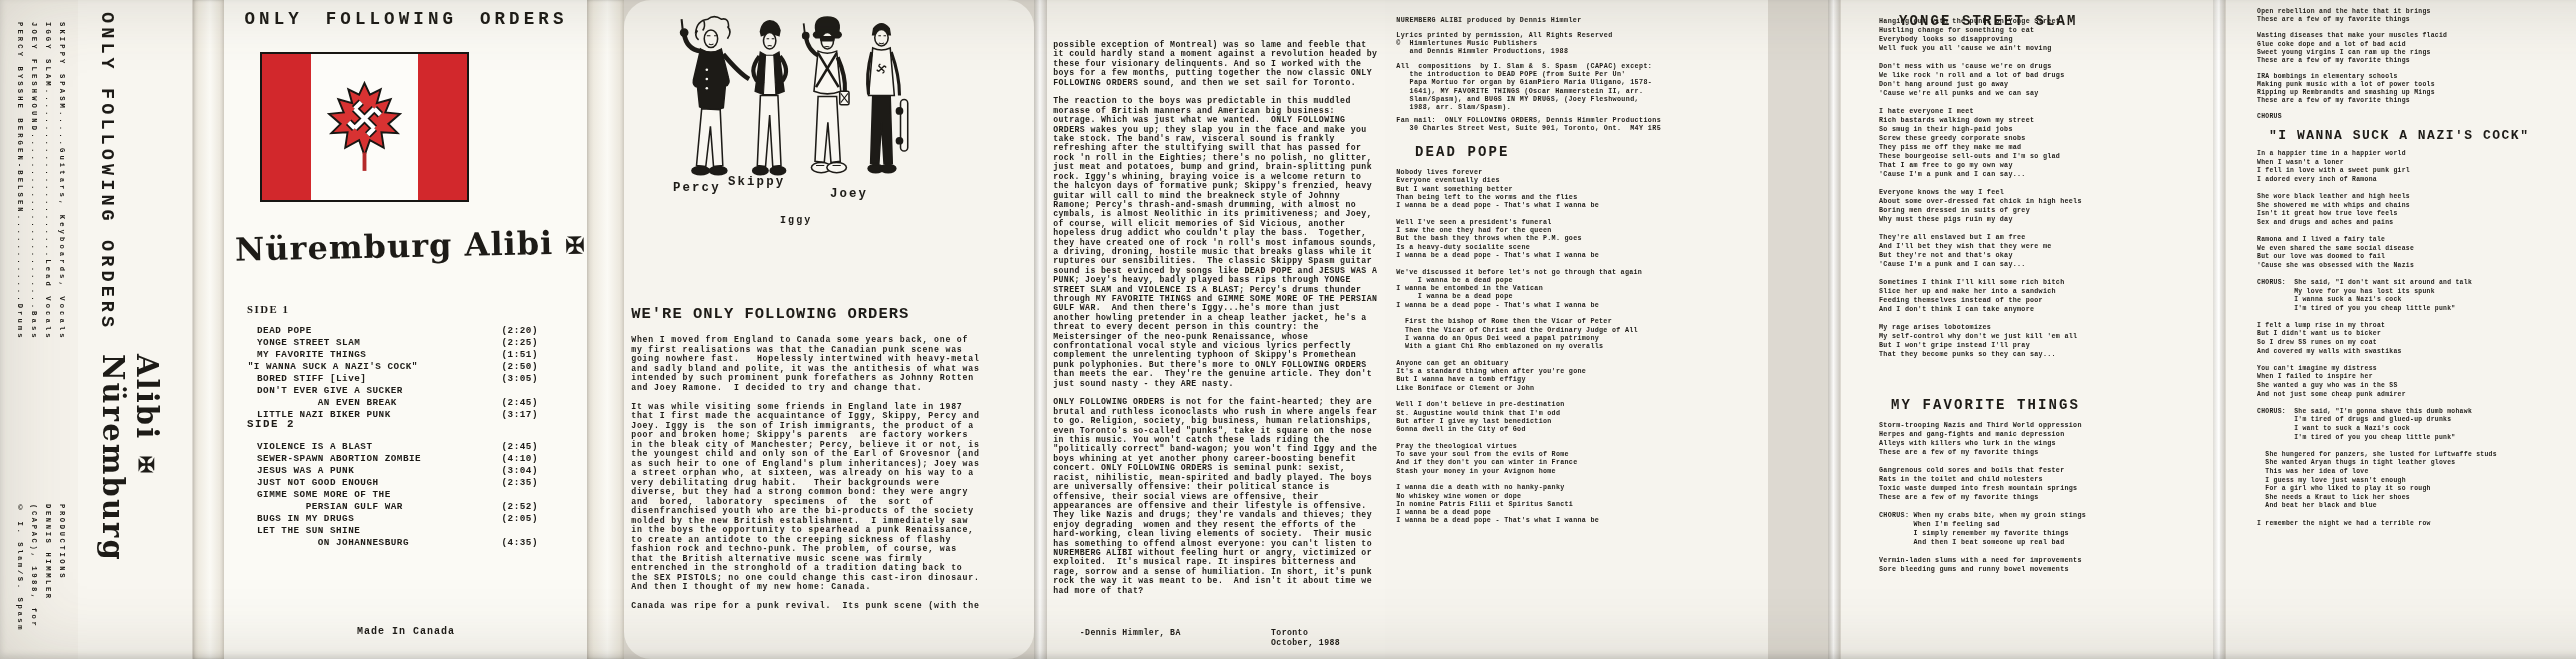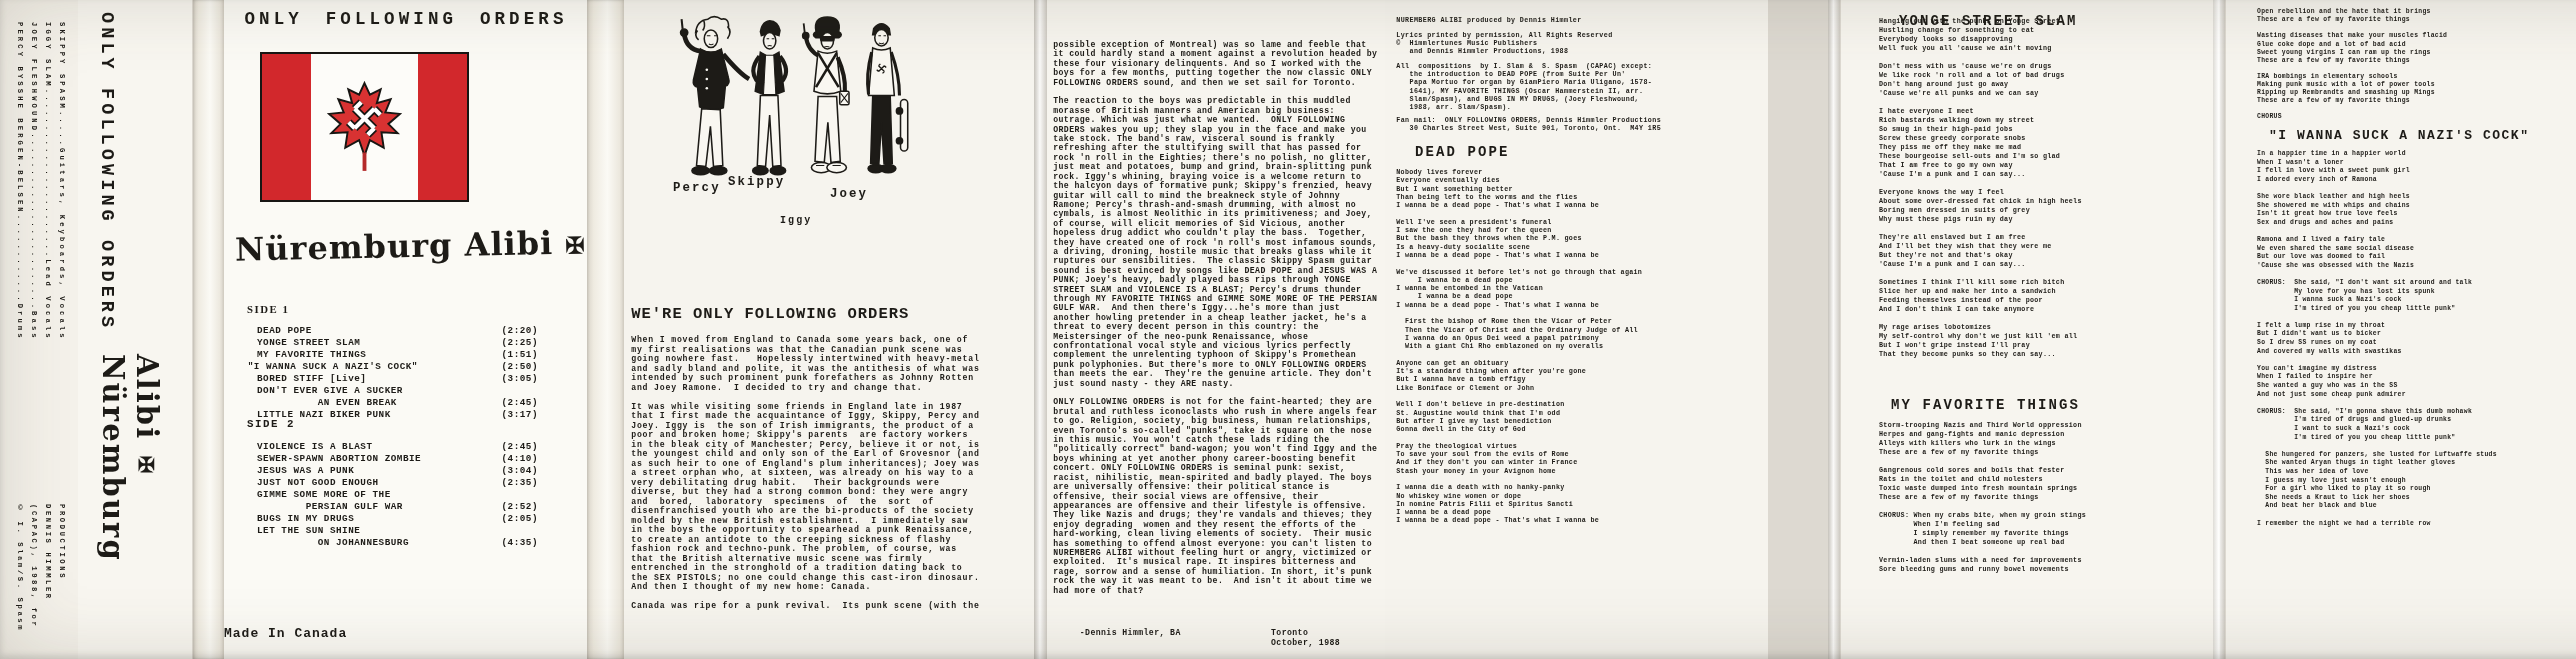--- a/index.html
+++ b/index.html
@@ -141,25 +141,25 @@
         <span class="tt">BUGS IN MY DRUGS</span>
         <span class="td">(2:05)</span>
       </div>
     <div class="track">
         <span class="tt">LET THE SUN SHINE
           ON JOHANNESBURG</span>
         <span class="td">(4:35)</span>
       </div>
   </div>
 
-  <div class="abs mono b" style="left:0;right:0;top:626px;text-align:left;font-size:13px;letter-spacing:1px;">Made In Canada</div>
+  <div class="abs mono b" style="left:0;right:0;top:626px;text-align:center;font-size:10px;letter-spacing:1px;">Made In Canada</div>
 </div>
 <div class="tear" style="left:587px;width:37px;"></div>
 
-<div class="panel" style="left:624px;width:410px;background:#f6f4ee;">
+<div class="panel" style="left:624px;width:410px;background:#f6f4ee;border-radius:27px;">
   <svg class="abs" style="left:28px;top:13.4px;" width="258" height="170" viewBox="0 0 500 330">
     <g stroke="#1d1b17" fill="none" stroke-width="3">
       <path d="M84 40 Q86 14 108 12 Q120 2 134 12 Q150 8 148 30 M88 34 Q80 44 90 52 M146 26 Q156 36 146 50 M100 14 Q104 26 98 34"></path>
       <ellipse cx="114" cy="50" rx="13" ry="17" fill="#f9f7f1"></ellipse>
       <path d="M106 44 h7 M120 44 h7 M110 60 q4 3 9 0" stroke-width="2"></path>
       <path d="M94 74 Q66 70 62 40" stroke-width="9"></path>
       <circle cx="62" cy="38" r="7" fill="#1d1b17"></circle>
       <path d="M59 31 L57 12" stroke-width="4"></path>
       <path d="M94 70 L80 130 Q78 142 88 144 L92 182 Q114 194 138 184 L142 142 Q152 138 148 126 L134 70 Q114 82 94 70 Z" fill="#1d1b17"></path>
       <path d="M138 80 Q170 118 188 128" stroke-width="9"></path>

